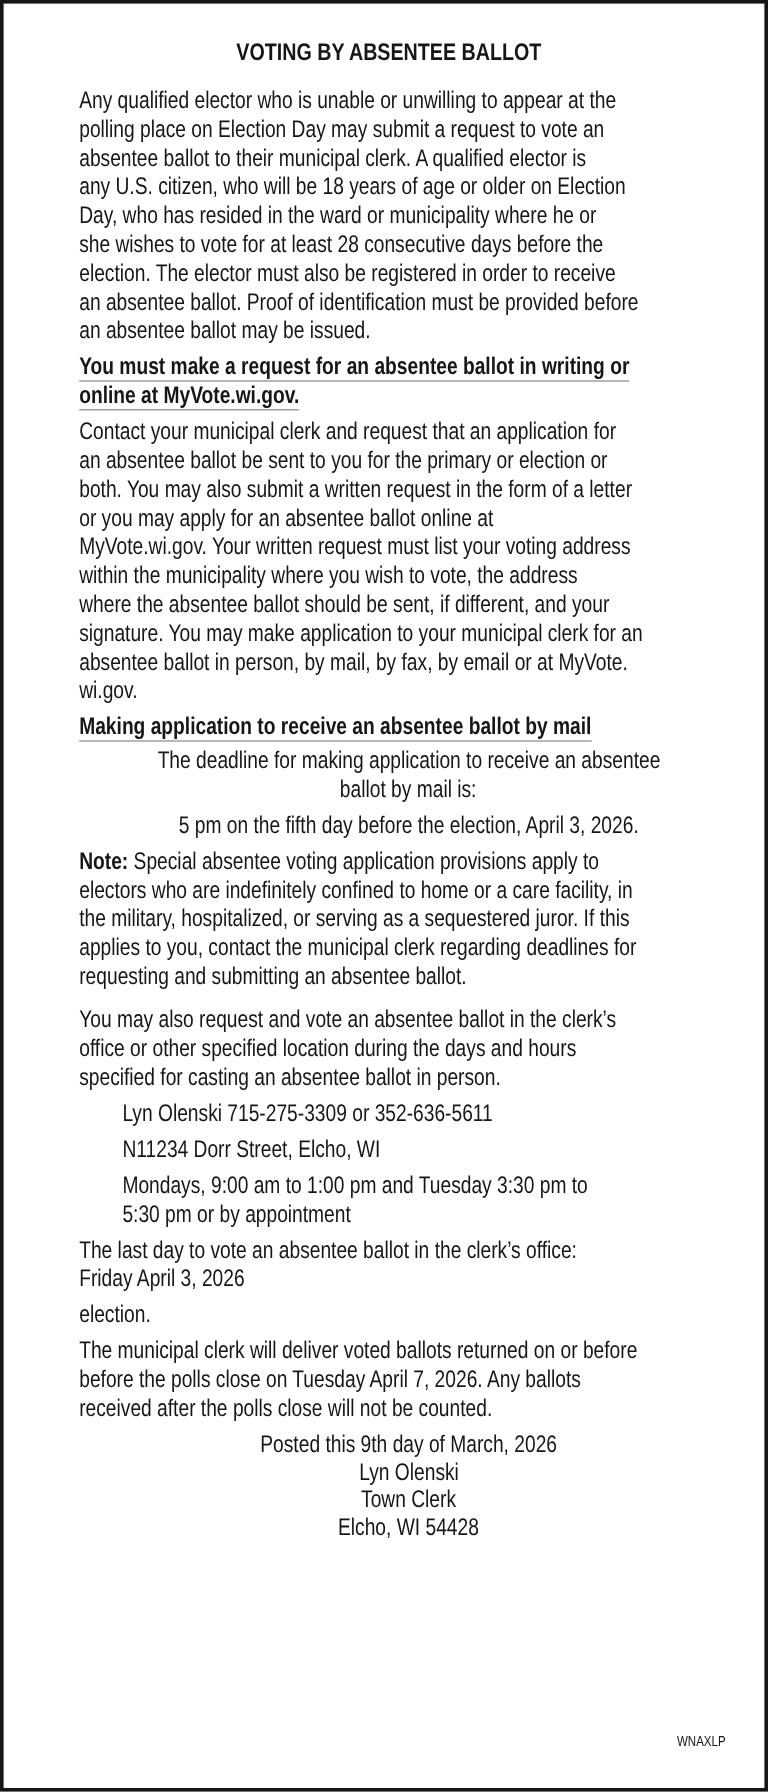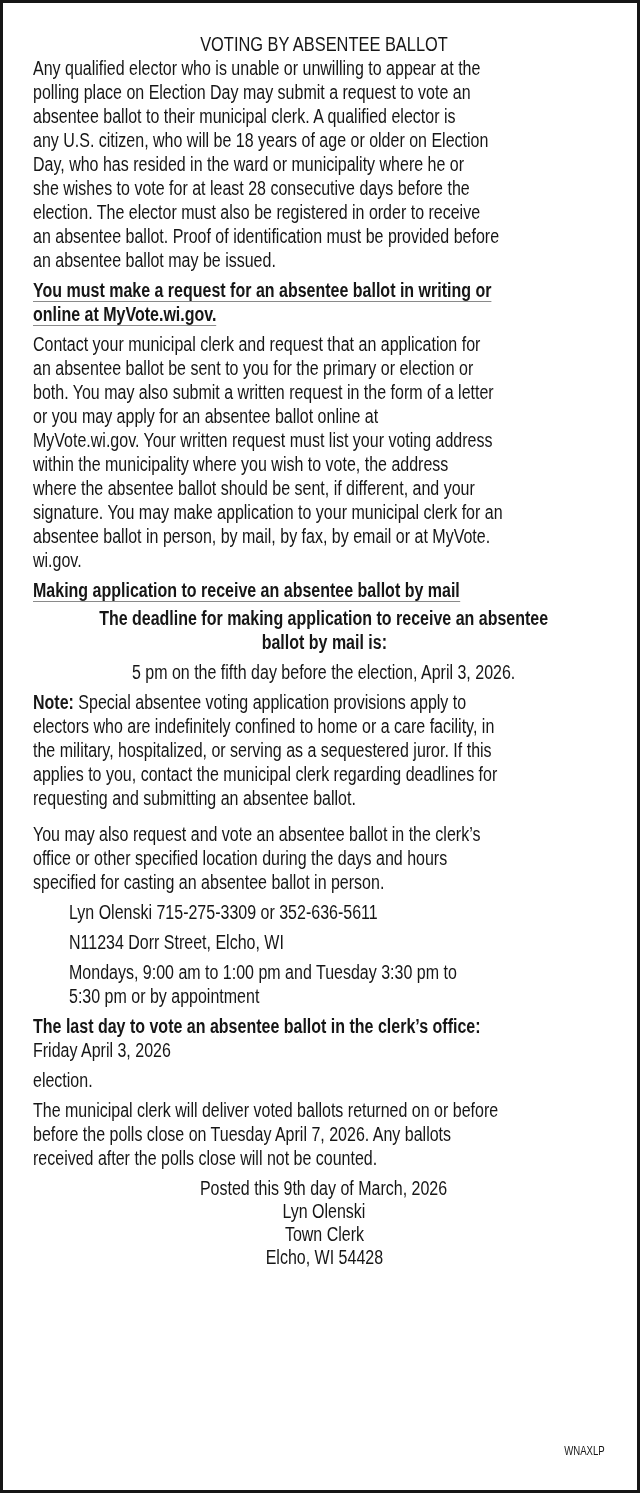--- a/index.html
+++ b/index.html
@@ -30,36 +30,37 @@
       font-family: "Liberation Sans", sans-serif;
       font-size: 20px;
       line-height: 24px;
     }
     
     .ln {
       display: block;
       white-space: nowrap;
       height: 24px;
       transform-origin: 0 0;
+      margin-left: 33px;
     }
     .ln > span.t {
       display: inline-block;
       transform: scaleX(0.80);
       transform-origin: 0 50%;
     }
     .center .ln { text-align: center; }
     .center .ln > span.t { transform-origin: 50% 50%; }
-    .bold { font-weight: bold; }
+    .bold { font-weight: normal; }
     .block { margin-bottom: 6px; }
     .title {
       text-align: center;
-      font-weight: normal;
+      font-weight: bold;
       font-size: 20px;
       height: 24px;
-      margin-bottom: 0px;
+      margin-bottom: 16px;
     }
     .title span.t { display: inline-block; transform: scaleX(0.82); transform-origin: 50% 50%; }
     .hd .ln { height: 24px; }
     .hd .ln > span.t {
       font-weight: bold;
       border-bottom: 1.5px solid #8a8a8a;
       padding-bottom: 0px;
       line-height: 21px;
     }
     .indent { padding-left: 36px; }

